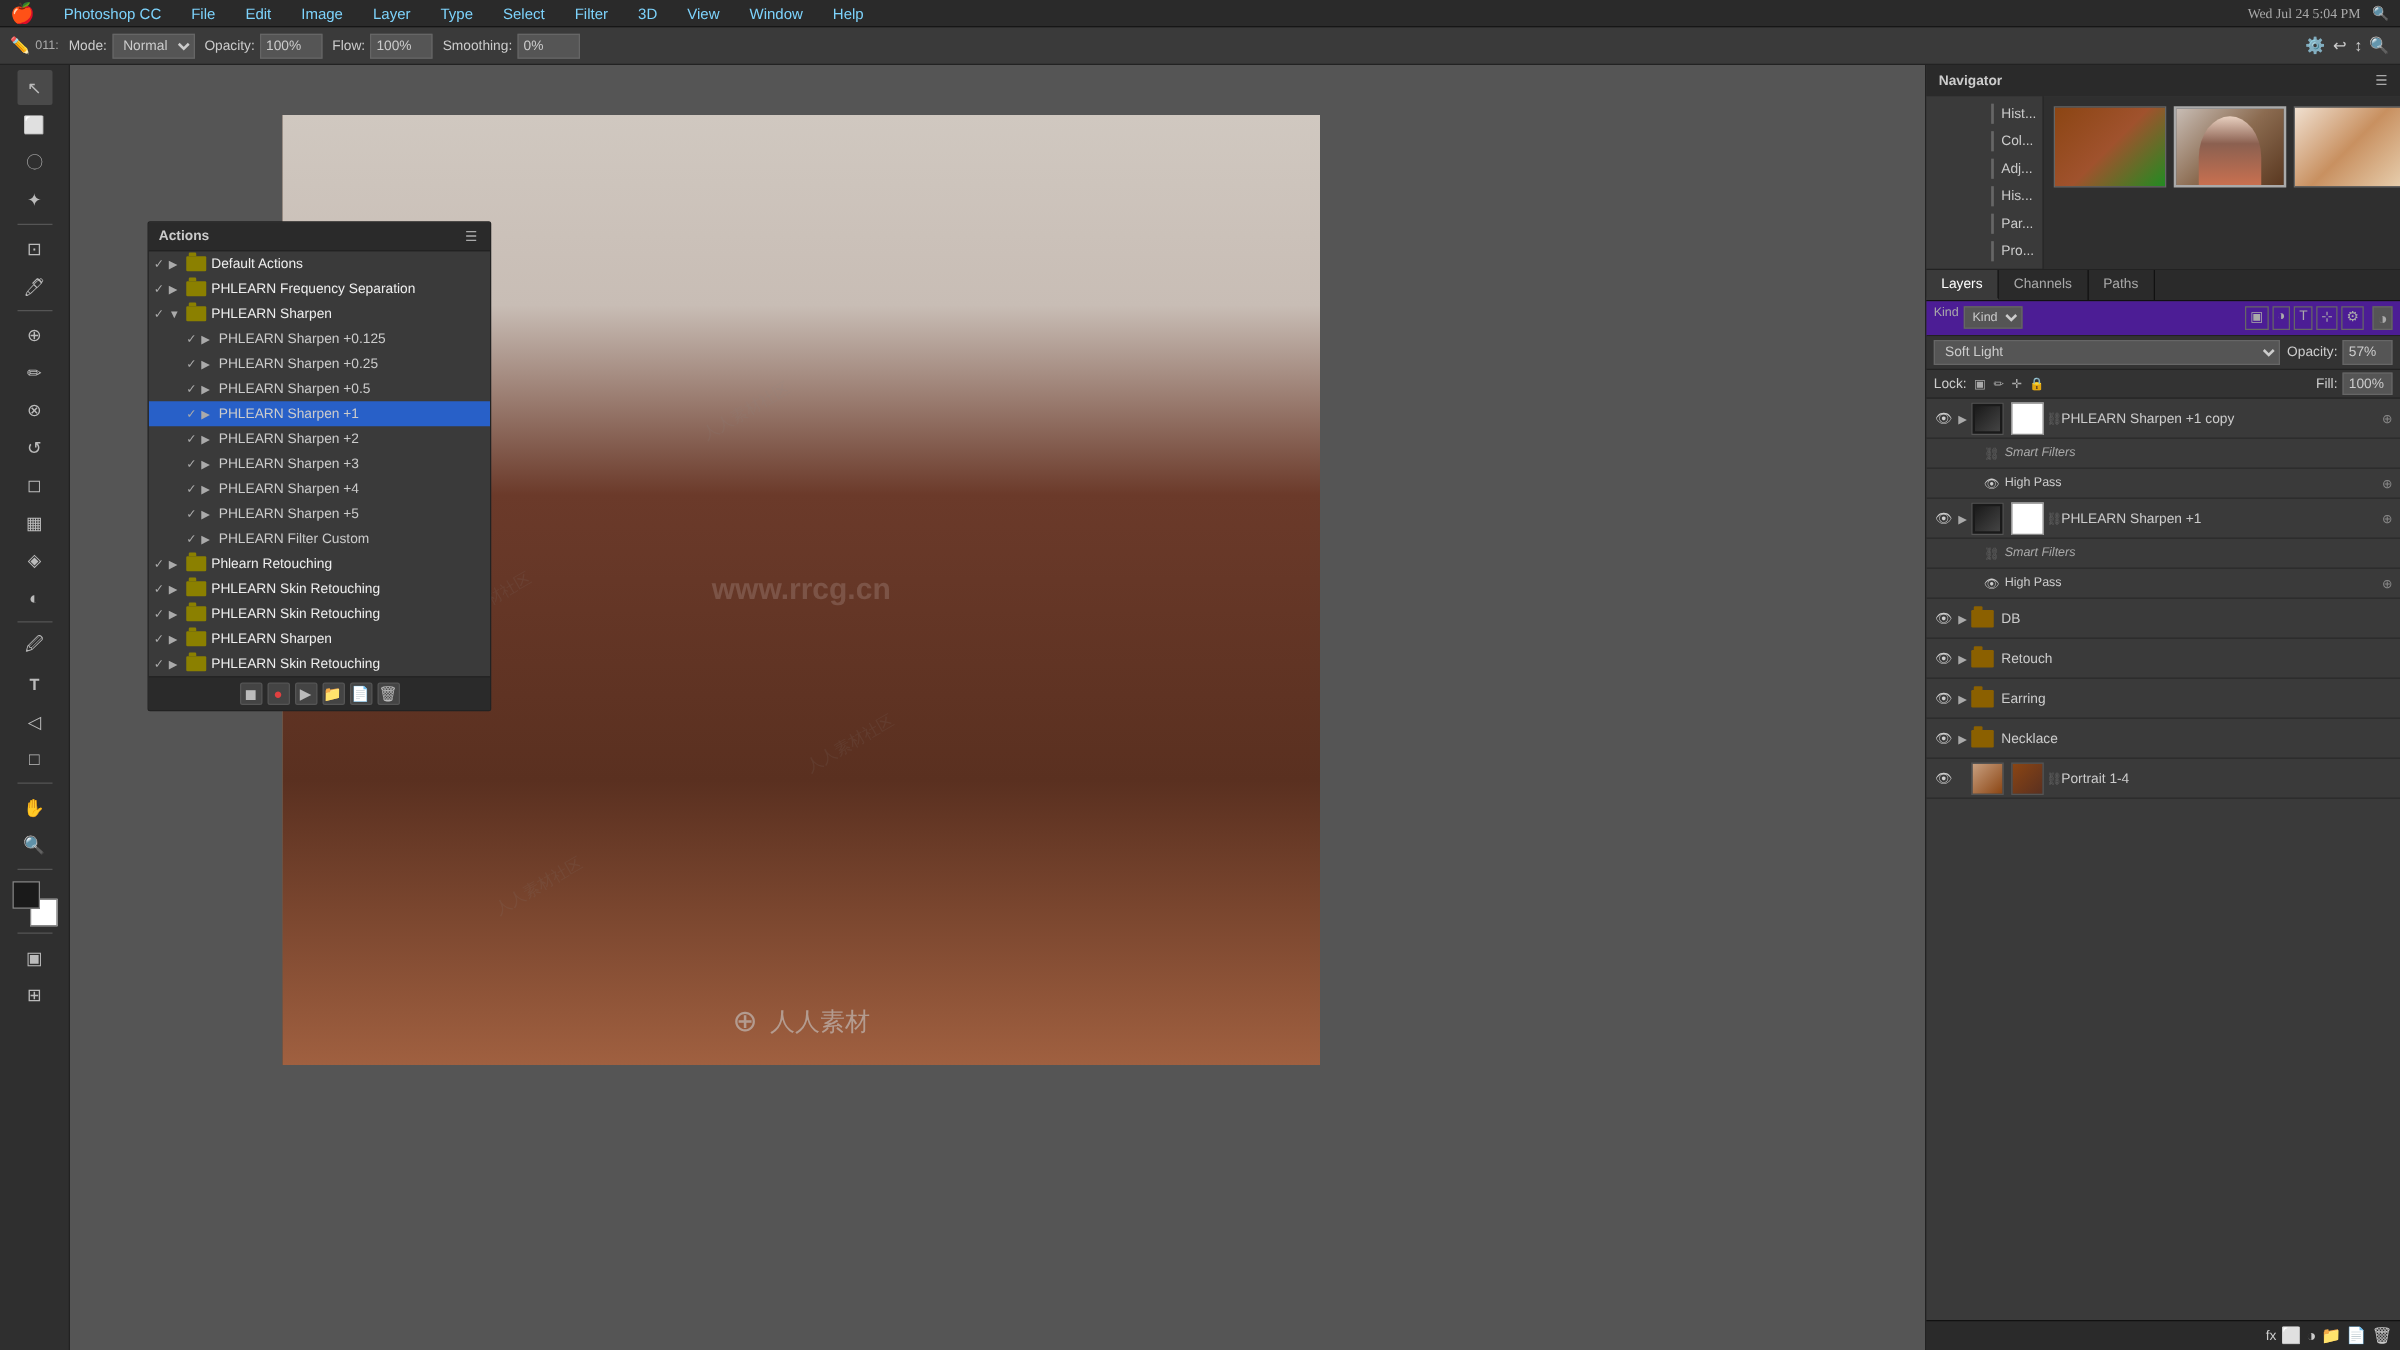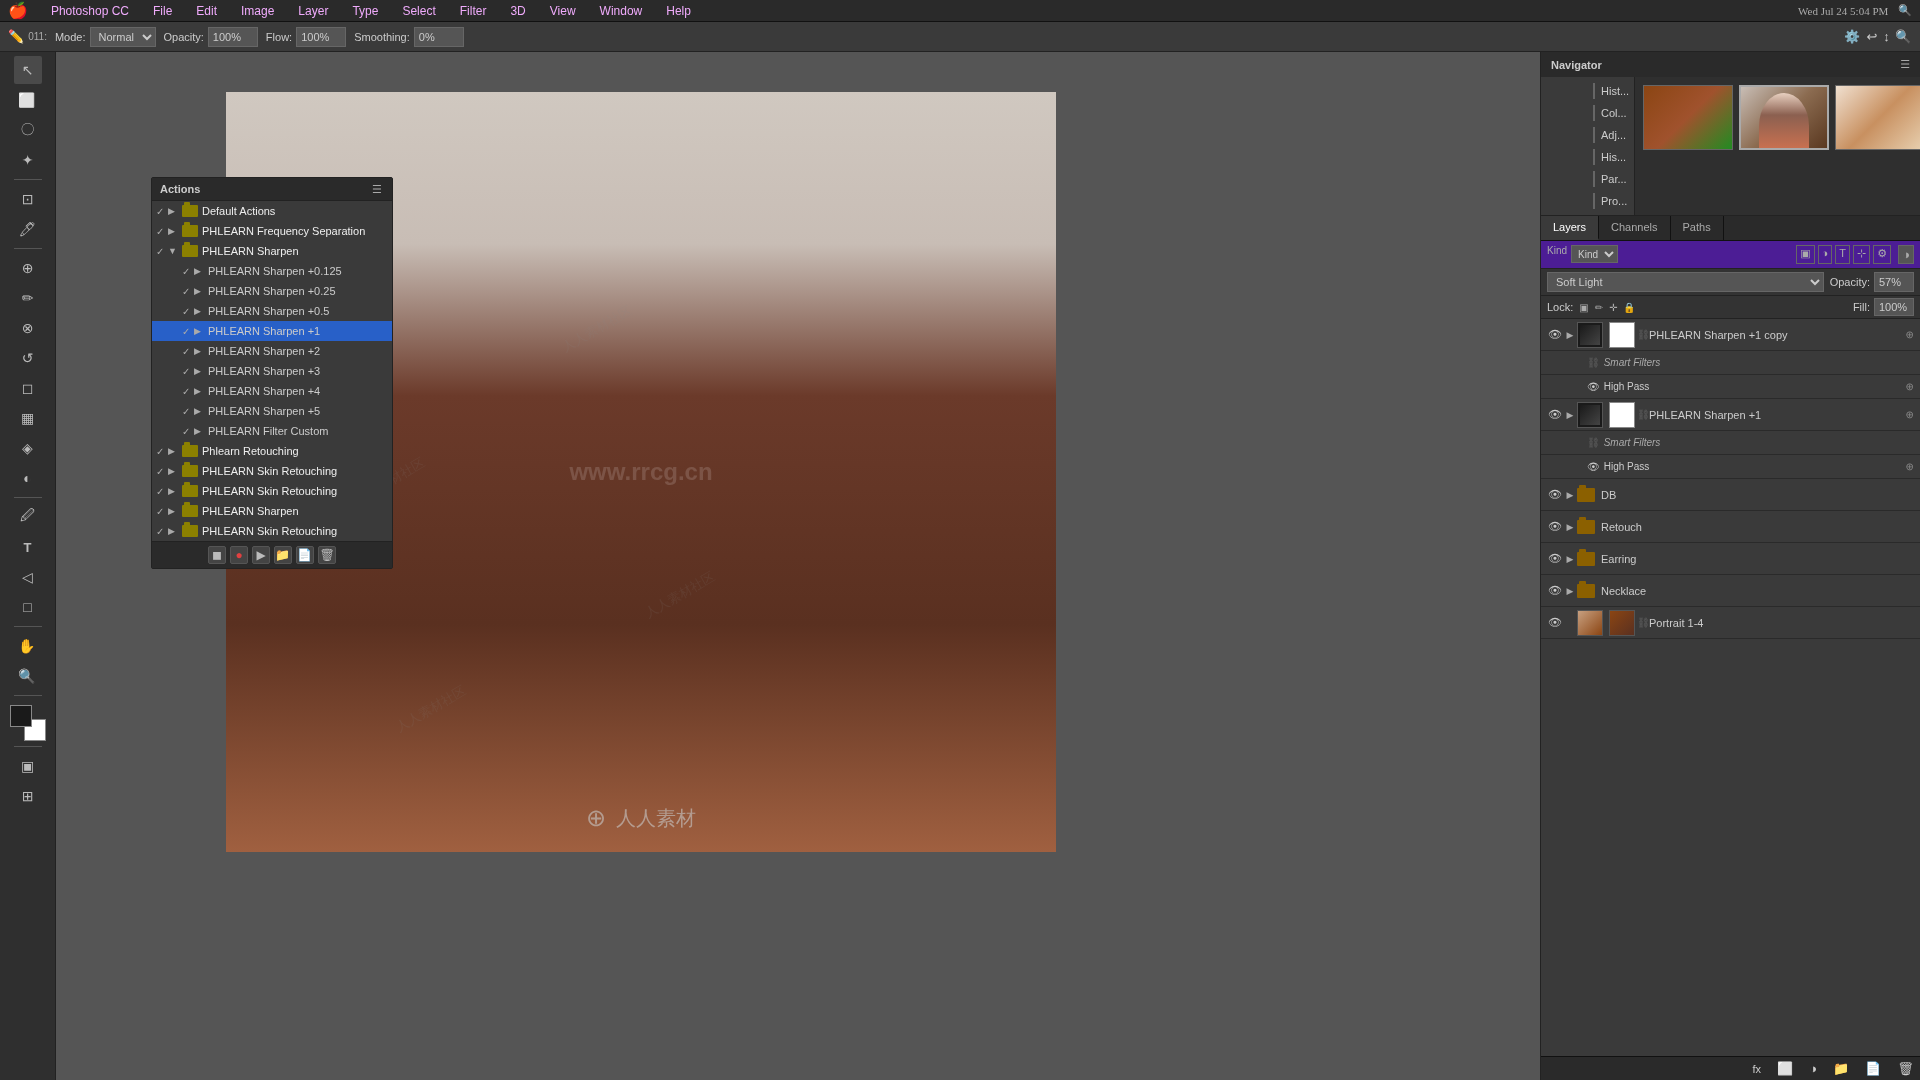--- a/index.html
+++ b/index.html
@@ -27,21 +27,21 @@
       border-bottom: 1px solid #111;
     }
     .menu-bar-app {
       display: flex;
       align-items: center;
       gap: 14px;
       flex: 1;
     }
     .menu-item {
       font-size: 12px;
-      color: #f0abfc;
+      color: #7dd3fc;
       cursor: pointer;
       padding: 2px 5px;
     }
     .menu-bar-right {
       display: flex;
       align-items: center;
       gap: 10px;
       font-size: 11px;
       color: #aaa;
       font-family: Liberation Serif, serif;
@@ -191,26 +191,25 @@
       display: flex;
       align-items: center;
       gap: 10px;
     }
 
     
     .actions-panel {
       position: absolute;
       top: 125px;
       left: 62px;
-      width: 242px;
+      width: 275px;
       background: #3a3a3a;
       border: 1px solid #222;
       border-radius: 2px;
       z-index: 10;
-      margin-left: 33px;
     }
     .panel-header {
       background: #2a2a2a;
       padding: 4px 8px;
       display: flex;
       align-items: center;
       justify-content: space-between;
       border-bottom: 1px solid #222;
       cursor: move;
     }
@@ -558,21 +557,21 @@
     .smart-filter-label {
       font-size: 10px;
       color: #aaa;
       font-style: italic;
     }
     .layers-bottom-bar {
       display: flex;
       align-items: center;
       justify-content: flex-end;
       padding: 4px 6px;
-      gap: 16px;
+      gap: 4px;
       background: #2a2a2a;
       border-top: 1px solid #111;
     }
 
     
     ::-webkit-scrollbar { width: 8px; height: 8px; }
     ::-webkit-scrollbar-track { background: #2a2a2a; }
     ::-webkit-scrollbar-thumb { background: #555; border-radius: 4px; }
   </style>
 </head>

